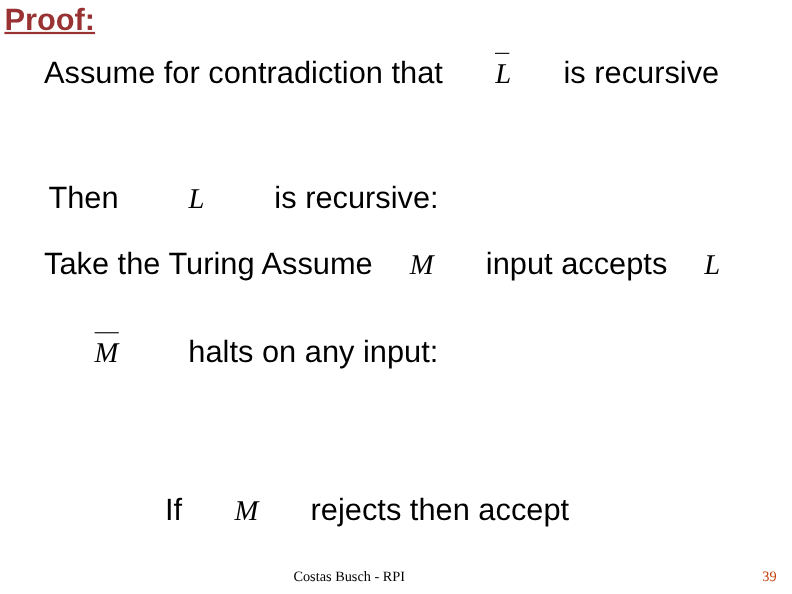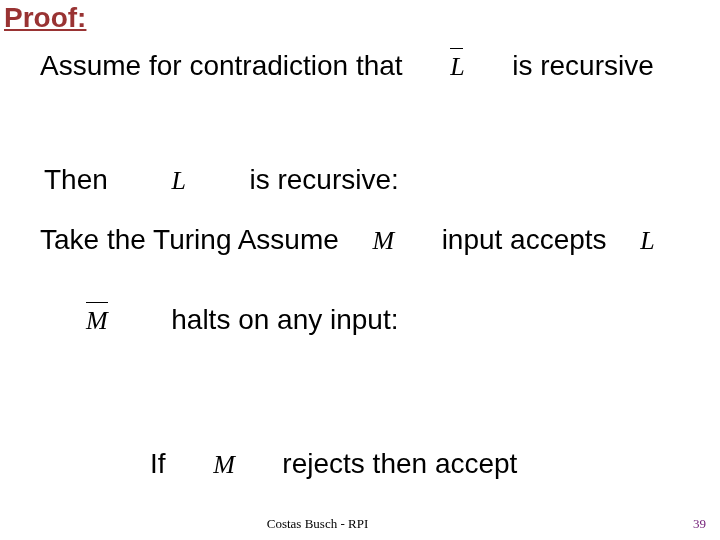--- a/index.html
+++ b/index.html
@@ -109,21 +109,21 @@
     font-family: "Times New Roman", Times, serif;
     font-size: 13px;
     color: #000;
   }
   .pagenum {
     position: absolute;
     right: 14px;
     bottom: 8px;
     font-family: "Times New Roman", Times, serif;
     font-size: 13px;
-    color: #701a75;
+    color: #c2410c;
   }
   .gap { display:inline-block; width:28px; }
   .gap-sm { display:inline-block; width:14px; }
   .gap-lg { display:inline-block; width:44px; }
 </style>
 </head>
 <body>
 
 <div class="slide">
 

